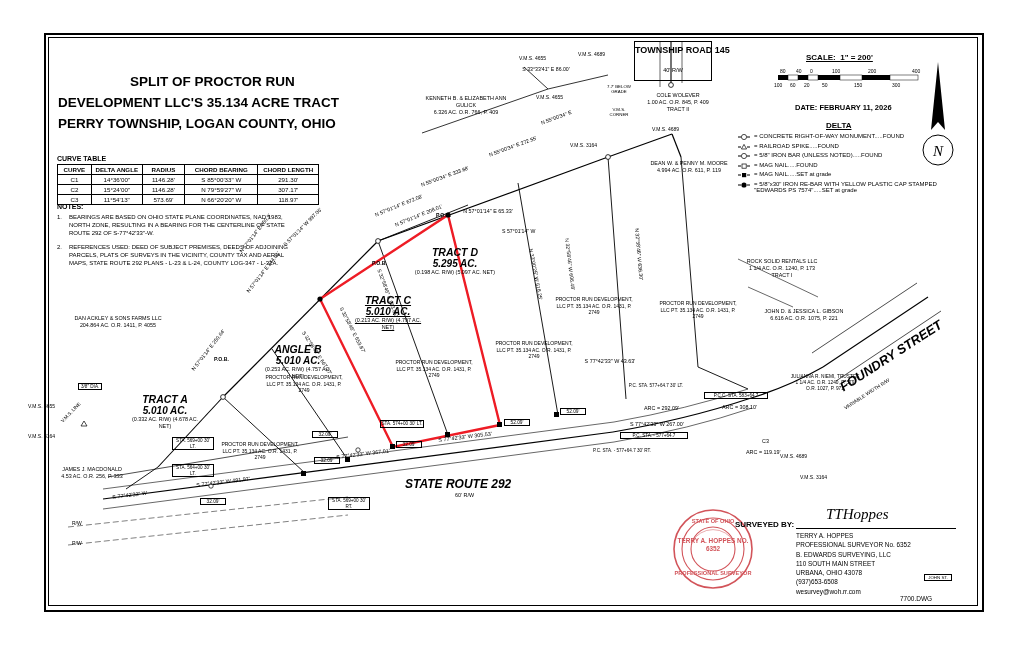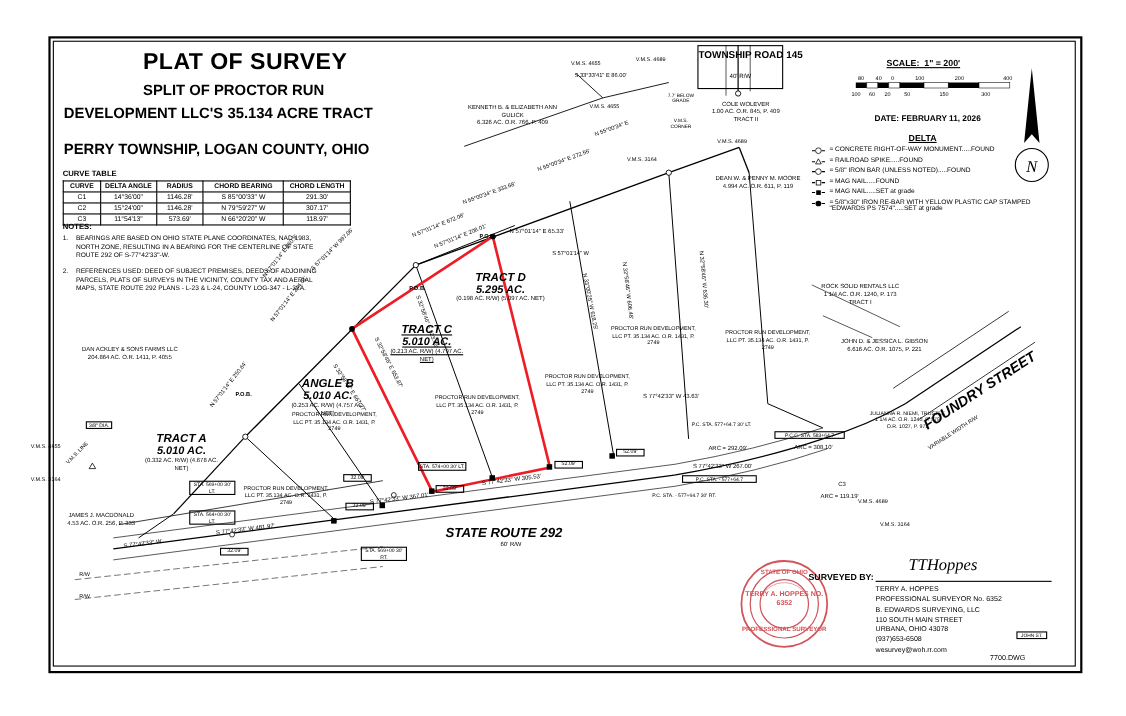--- a/index.html
+++ b/index.html
@@ -30,24 +30,23 @@
   .sig{font-family:"Liberation Serif",serif;font-style:italic;font-size:15px;}
 </style>
 </head>
 <body>
 
 <div id="sheet">
 
   <div class="border-outer"></div>
   <div class="border-inner"></div>
 
-  <div class="t title1" style="left:130px;top:45px;">PLAT OF SURVEY</div>
   <div class="t title2" style="left:130px;top:74px;">SPLIT OF PROCTOR RUN</div>
   <div class="t title2" style="left:58px;top:95px;">DEVELOPMENT LLC'S 35.134 ACRE TRACT</div>
-  <div class="t title2" style="left:58px;top:116px;margin-top:12px;">PERRY TOWNSHIP, LOGAN COUNTY, OHIO</div>
+  <div class="t title2" style="left:58px;top:116px;">PERRY TOWNSHIP, LOGAN COUNTY, OHIO</div>
 
   <div class="t" style="left:57px;top:155px;font-size:7px;font-weight:bold;">CURVE TABLE</div>
   <table class="ct abs" style="left:57px;top:164px;width:262px;">
     <tbody>
         <tr>
       <th style="width:28px">CURVE</th>
       <th style="width:48px">DELTA ANGLE</th>
       <th style="width:38px">RADIUS</th>
       <th style="width:75px">CHORD BEARING</th>
       <th style="width:60px">CHORD LENGTH</th>

